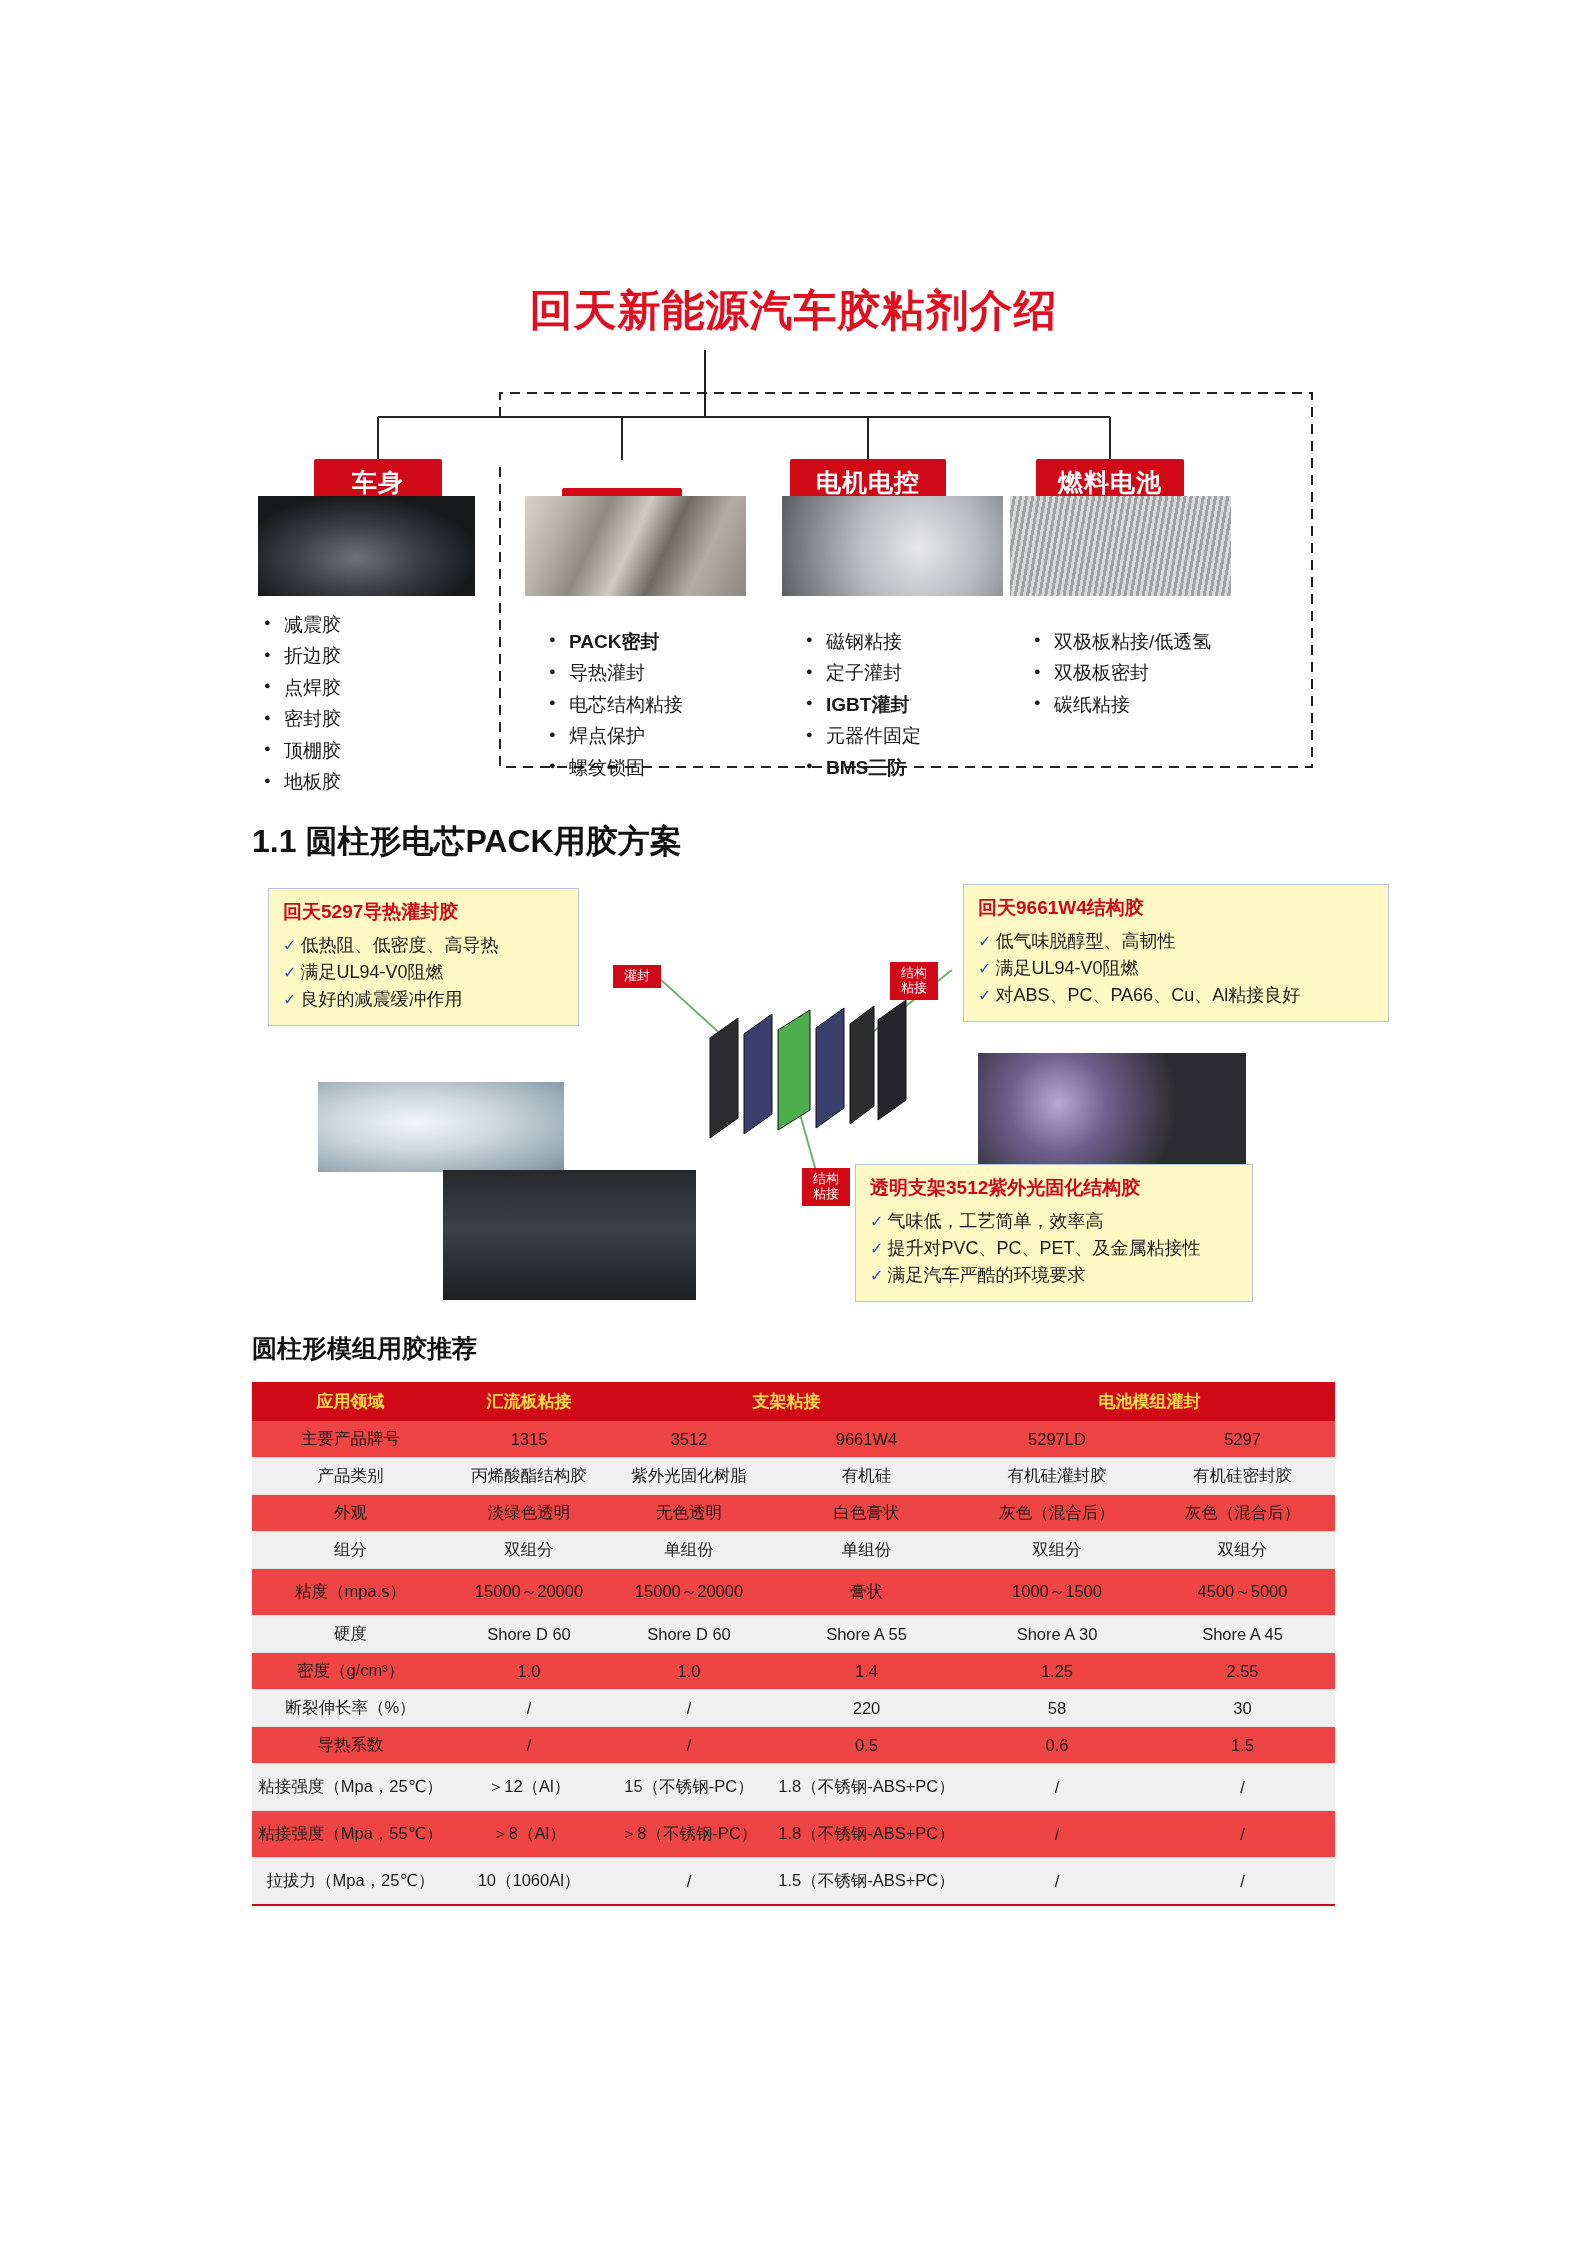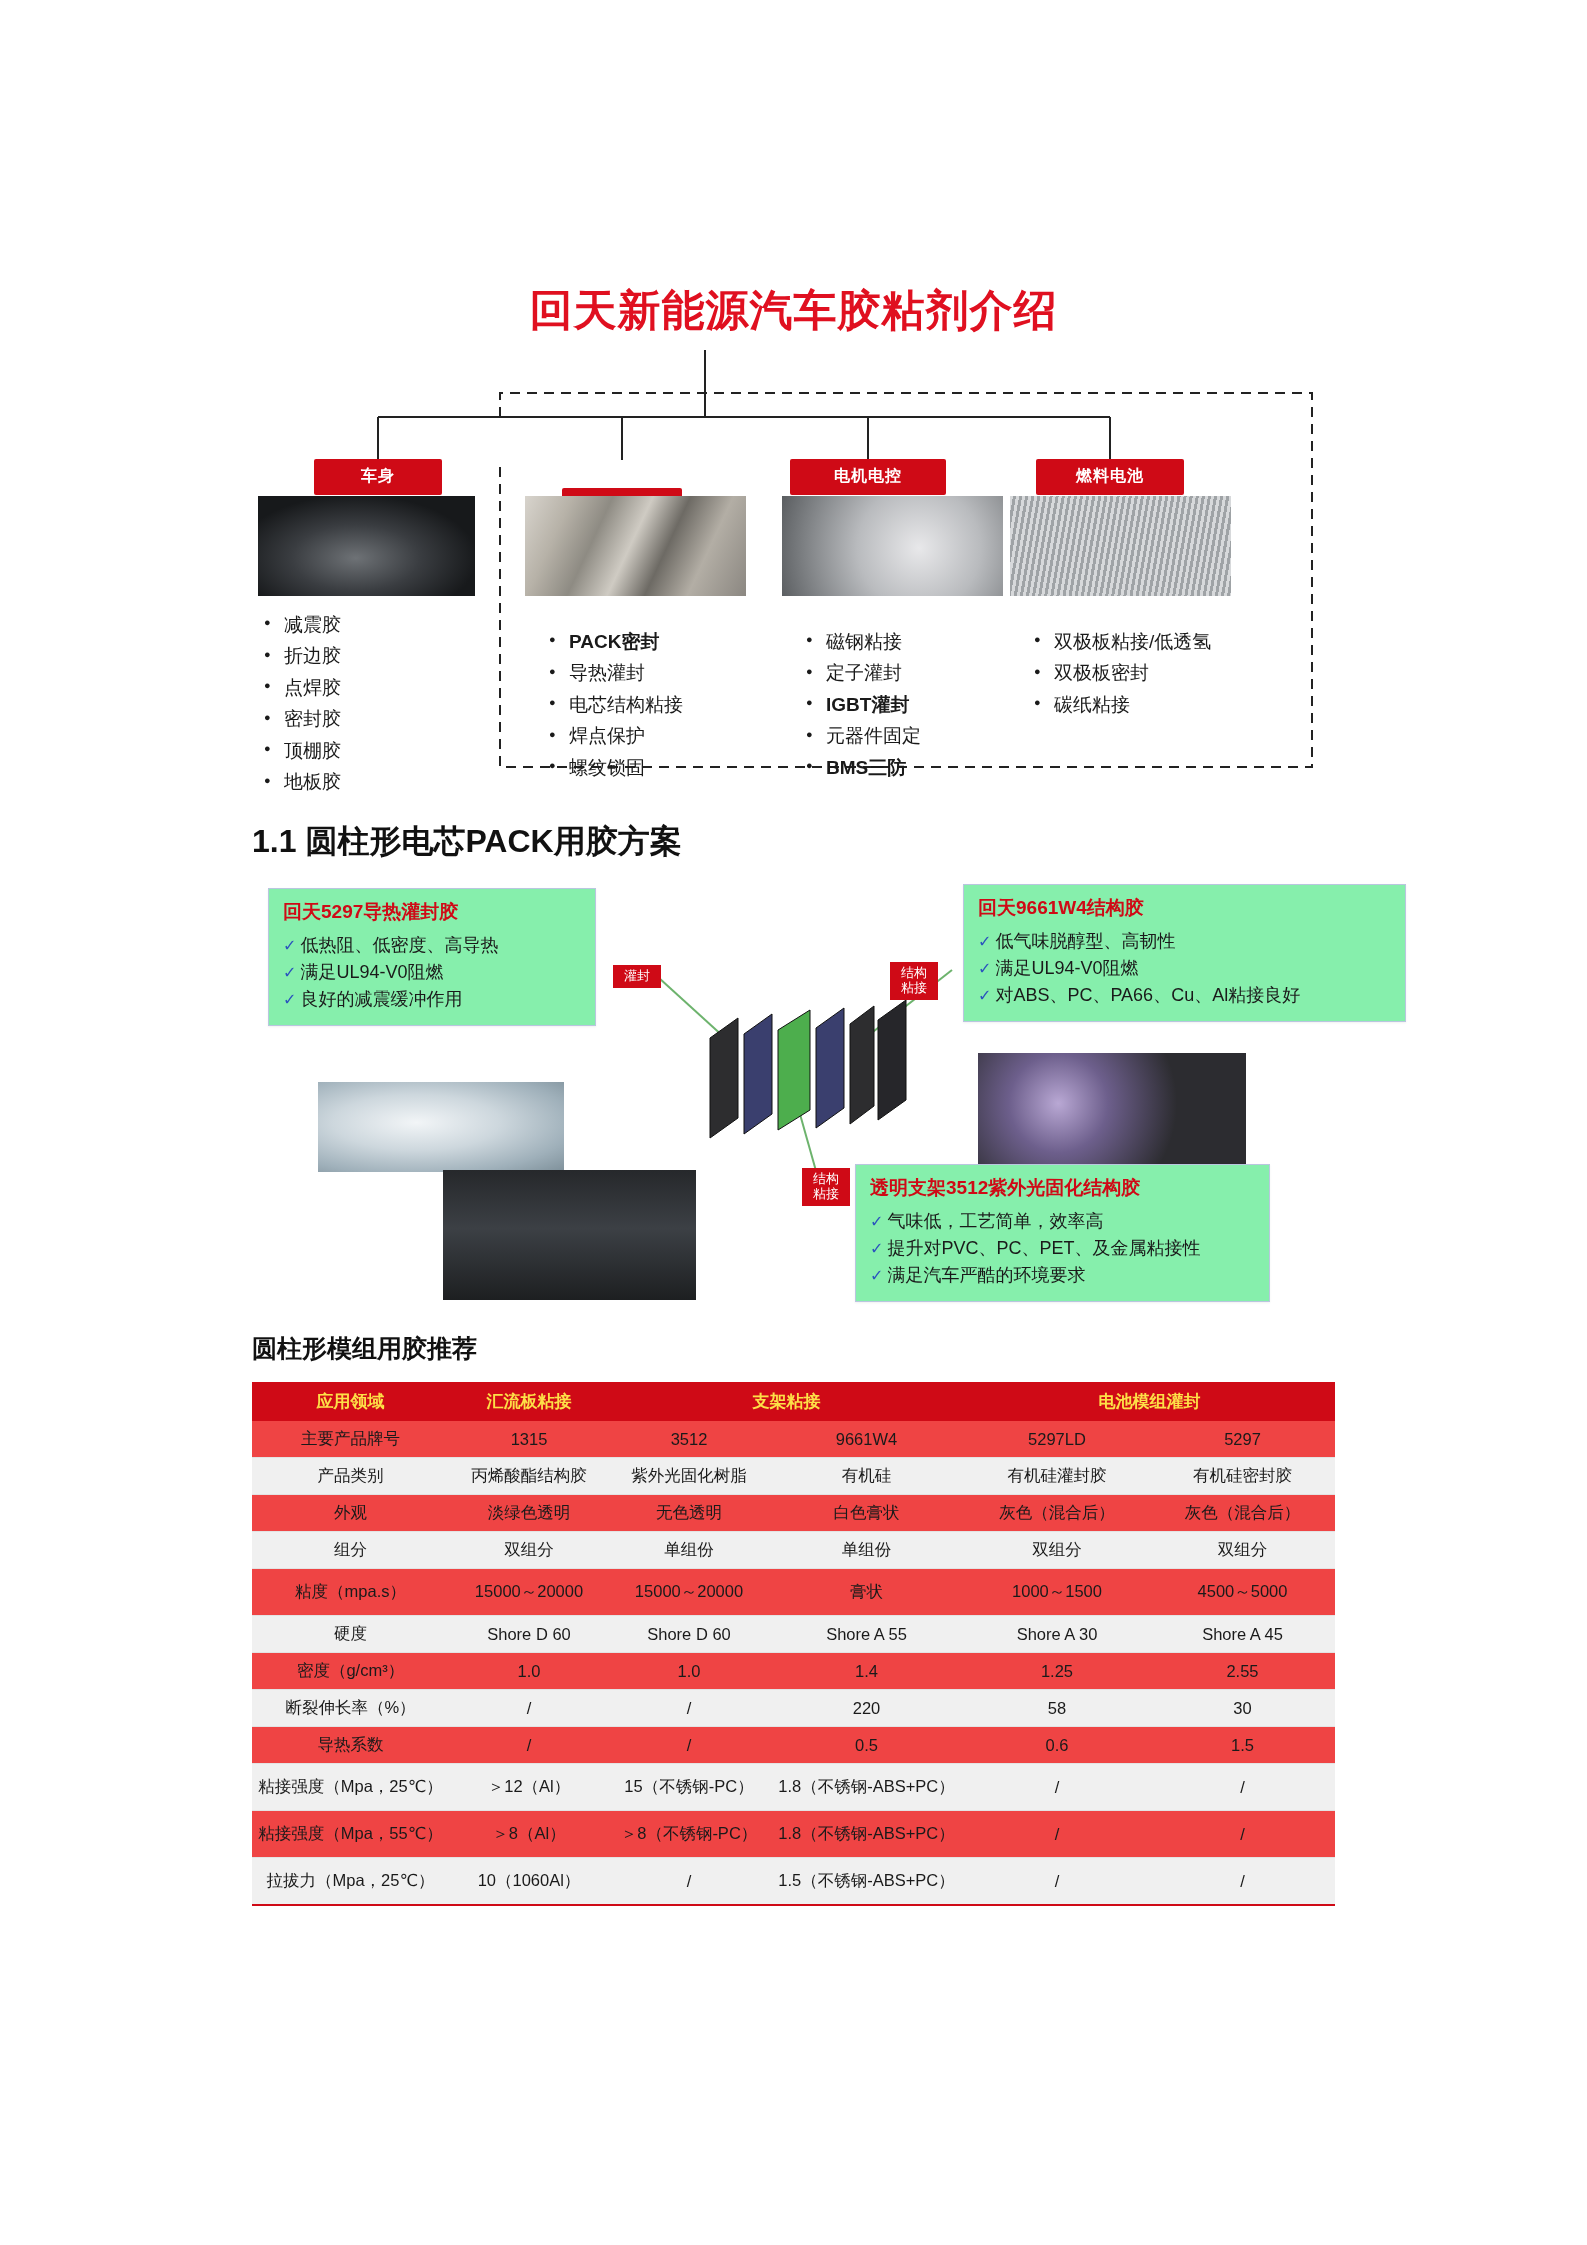--- a/index.html
+++ b/index.html
@@ -42,21 +42,21 @@
     width: 1587px;
     height: 450px;
     pointer-events: none;
   }
 
   
   .cat-box {
     position: absolute;
     background: #cf0a16;
     color: #ffffff;
-    font-size: 16px;
+    font-size: 25px;
     font-weight: bold;
     text-align: center;
     padding: 7px 0 8px 0;
     border-radius: 2px;
     letter-spacing: 1px;
   }
   .photo {
     position: absolute;
     border: 0;
     background: #222;
@@ -92,24 +92,24 @@
     left: 252px;
     top: 820px;
     font-size: 32px;
     font-weight: bold;
     color: #111;
   }
 
   
   .callout {
     position: absolute;
-    background: #86efac;
+    background: #fef9c3;
     border: 1px solid #b9c6df;
     box-shadow: 0 1px 2px rgba(0,0,0,.06);
-    padding: 10px 22px 12px 14px;
+    padding: 10px 5px 12px 14px;
   }
   .callout .c-title {
     color: #cf0a16;
     font-weight: bold;
     font-size: 19px;
     margin-bottom: 7px;
   }
   .callout .c-item {
     font-size: 18px;
     line-height: 1.5;

